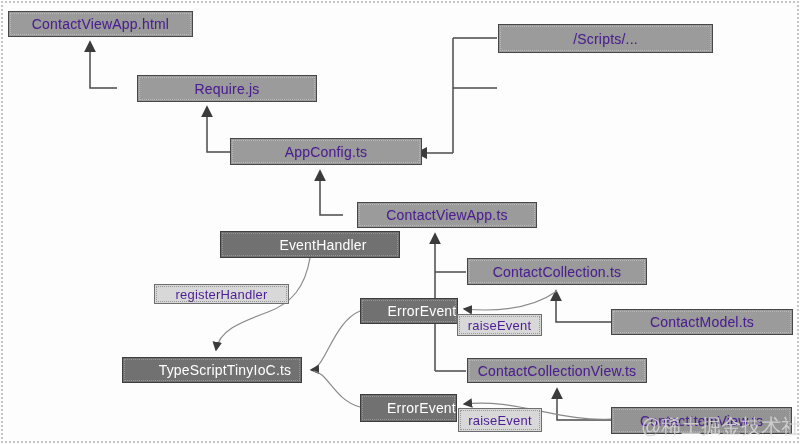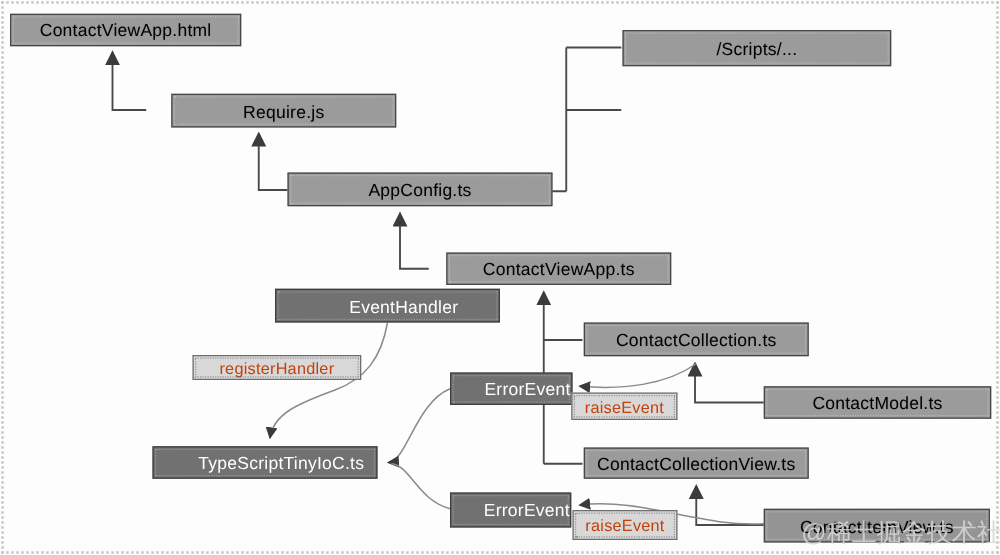--- a/index.html
+++ b/index.html
@@ -29,37 +29,37 @@
     justify-content: center;
     box-sizing: border-box;
     font-size: 14px;
     letter-spacing: 0.2px;
     white-space: nowrap;
     z-index: 2;
   }
   .node.med {
     background: #9b9b9b;
     border: 1px solid #474747;
-    color: #000000;
+    color: #4c1d95;
     outline: 1px dotted rgba(255,255,255,0.28);
     outline-offset: -3px;
     text-shadow: 0 0 1px rgba(0,0,0,0.15);
   }
   .node.dark {
     background: #717171;
     border: 1px solid #3e3e3e;
     color: #ffffff;
     outline: 1px dotted rgba(255,255,255,0.25);
     outline-offset: -3px;
     padding-left: 26px;
   }
   .node.light {
     background: #d8d8d8;
     border: 1px solid #6e6e6e;
-    color: #c2410c;
+    color: #4c1d95;
     outline: 1px dotted rgba(0,0,0,0.30);
     outline-offset: -3px;
     font-size: 13px;
     z-index: 3;
   }
   #watermark {
     position: absolute;
     left: 641px;
     top: 413px;
     font-size: 20px;
@@ -103,21 +103,21 @@
     <path d="M611,419 C560,422 514,398 464,404" fill="none" stroke="#8a8a8a" stroke-width="1.2" marker-end="url(#arr)"></path>
     <path d="M360,311 C333,322 325,369 311,370" fill="none" stroke="#8a8a8a" stroke-width="1.2" marker-end="url(#arr)"></path>
     <path d="M360,407 C334,400 328,372 313,371" fill="none" stroke="#8a8a8a" stroke-width="1.2"></path>
     <path d="M310,258 C305,287 292,303 268,312 C238,323 219,331 216,350" fill="none" stroke="#8a8a8a" stroke-width="1.2" marker-end="url(#arr)"></path>
   </svg>
 
   <div class="node med" style="left:8px;   top:11px;  width:185px; height:26px;">ContactViewApp.html</div>
 
   <div class="node med" style="left:117px; top:75px;  width:180px; height:27px;margin-left:20px;">Require.js</div>
 
-  <div class="node med" style="left:230px; top:138px; width:212px; height:27px;">AppConfig.ts</div>
+  <div class="node med" style="left:230px; top:138px; width:192px; height:27px;">AppConfig.ts</div>
 
   <div class="node med" style="left:498px; top:24px;  width:215px; height:29px;">/Scripts/...</div>
 
 
   <div class="node med" style="left:357px; top:202px; width:180px; height:26px;">ContactViewApp.ts</div>
 
   <div class="node med" style="left:467px; top:258px; width:180px; height:27px;">ContactCollection.ts</div>
 
   <div class="node med" style="left:611px; top:309px; width:182px; height:26px;">ContactModel.ts</div>
 

